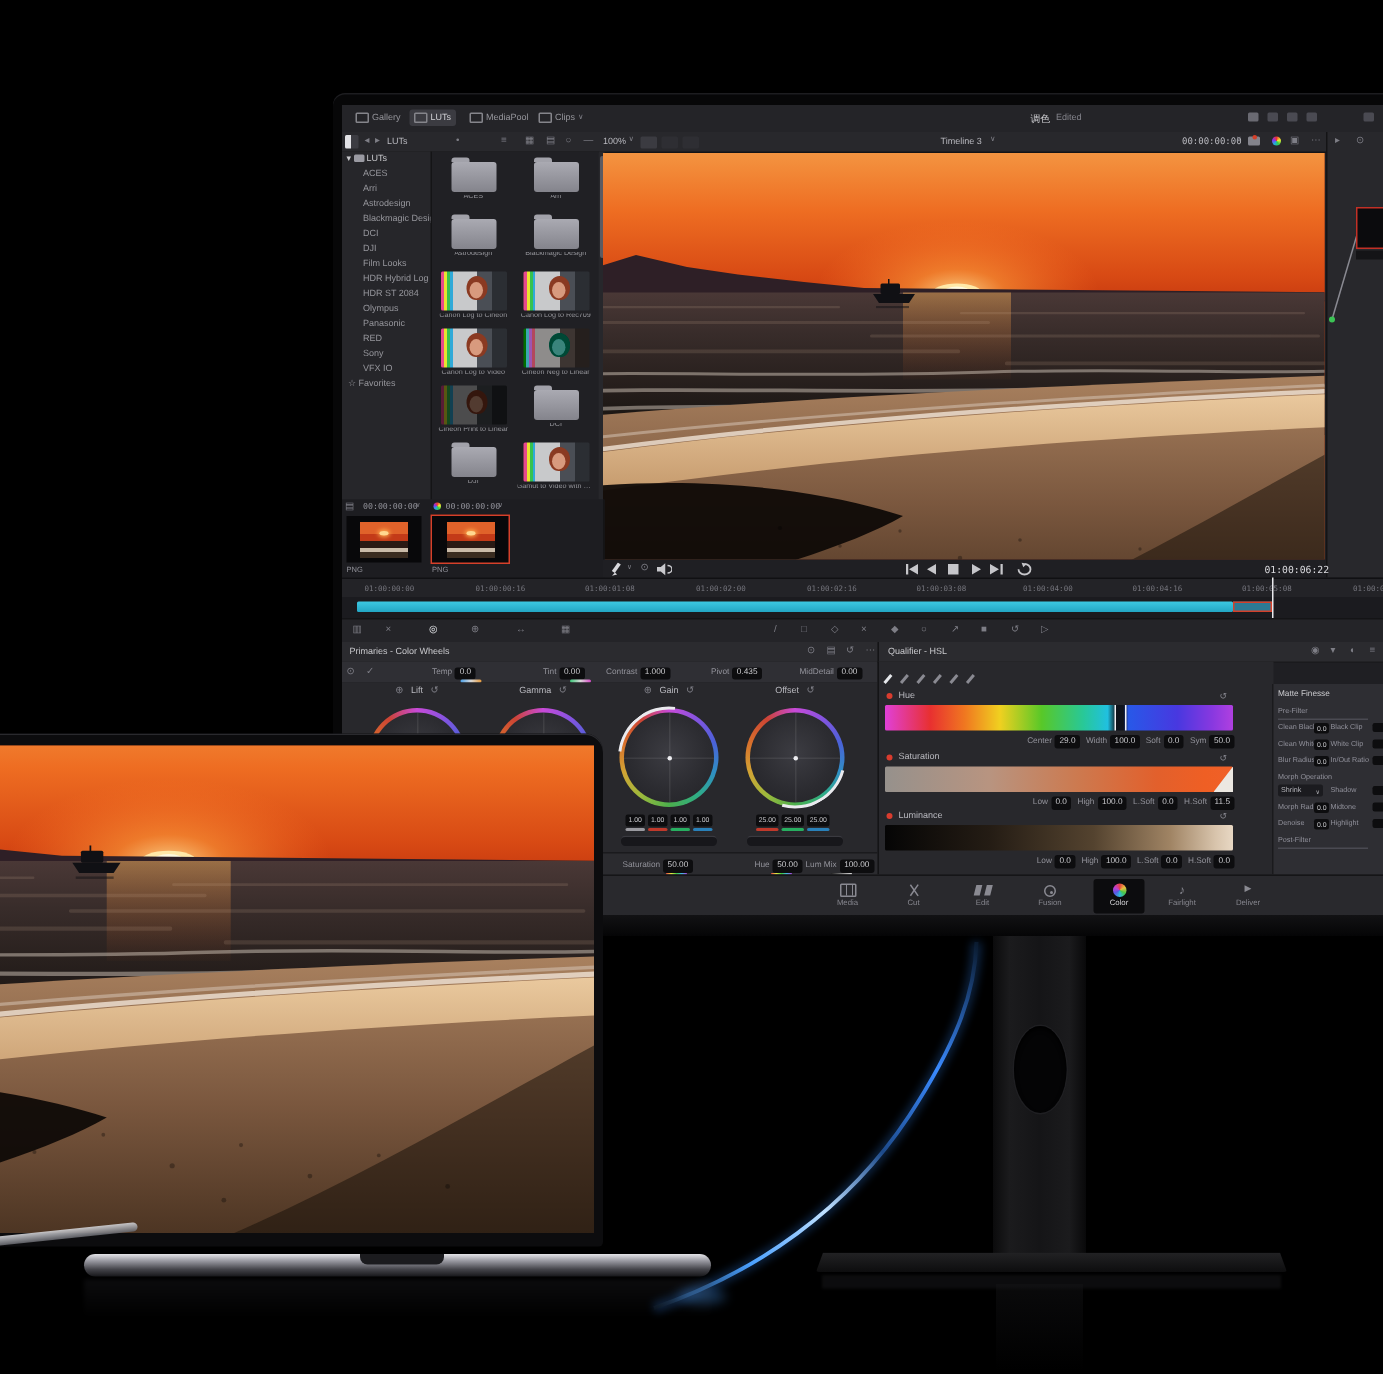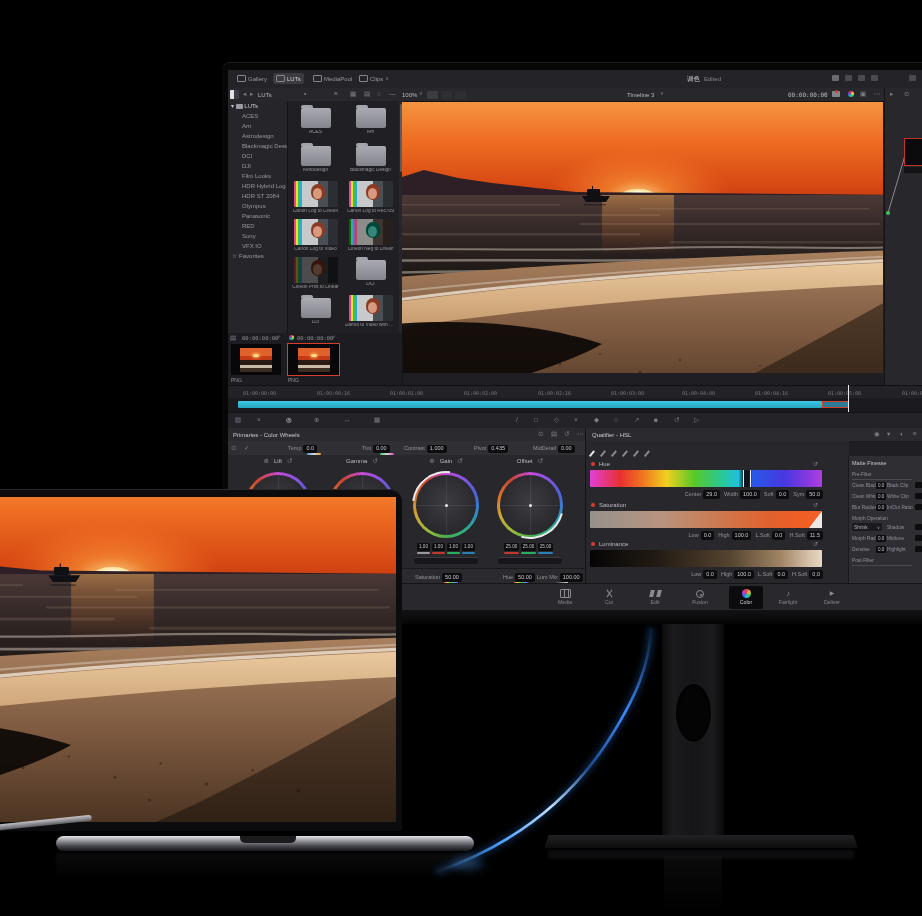--- a/index.html
+++ b/index.html
@@ -397,20 +397,42 @@
         <div class="cthumbwrap" style="left:3px;top:11px;width:50px;height:31px">
             <div class="cthumb"></div>
           </div>
         <div class="cthumbwrap" style="left:59px;top:10px;width:53px;height:33px;border:1px solid #d5402a;box-sizing:border-box">
             <div class="cthumb"></div>
           </div>
         <span class="r lbl" style="left:3px;top:45px;font-size:5px">PNG</span>
         <span class="r lbl" style="left:60px;top:45px;font-size:5px">PNG</span>
       </div>
 
+      <div class="r vbottom">
+        <svg class="r" style="left:5px;top:2px;width:8px;height:9px">
+            <rect x="3" y="0" width="2.4" height="7" fill="#d8d8dc" transform="rotate(35 4 3)"></rect>
+            <path d="M1,8.8 L3,6.6 L4.4,8 Z" fill="#d8d8dc"></path>
+          </svg>
+        <span class="r dimico" style="left:16px;top:3px;font-size:4.5px">∨</span>
+        <span class="r dimico" style="left:25px;top:2.5px">⊙</span>
+        <svg class="r" style="left:36px;top:2px;width:10px;height:9px">
+            <path d="M0,3 h2.5 L5.5,0.5 V8.5 L2.5,6 H0 Z" fill="#c8c8cc"></path>
+            <path d="M7,2 a3,2.5 0 0 1 0,5" stroke="#c8c8cc" fill="none" stroke-width="1"></path>
+          </svg>
+        <svg class="r" style="left:200px;top:2px;width:86px;height:9px" fill="#c6c6ca">
+          <path d="M2,1 h1.5 v7 h-1.5 z M10,1 L4,4.5 L10,8 Z"></path>
+          <path d="M22,1 L16,4.5 L22,8 Z"></path>
+          <rect x="30" y="1" width="7" height="7"></rect>
+          <path d="M46,1 L52,4.5 L46,8 Z"></path>
+          <path d="M58,1 L64,4.5 L58,8 Z M65,1 h1.5 v7 h-1.5 Z"></path>
+          <path d="M77,4.5 a4,3.5 0 1 0 4,-3.5" fill="none" stroke="#c6c6ca" stroke-width="1.2"></path>
+          <path d="M79,0 l3.4,1 l-2.2,2.2 Z"></path>
+        </svg>
+        <span class="r tc" style="left:441px;top:2.5px;color:#dcdce0;font-size:6.5px">01:00:06:22</span>
+      </div>
 
       <div class="r ruler">
         <span class="tick tc" style="left:15px">01:00:00:00</span>
         <span class="tick tc" style="left:89px">01:00:00:16</span>
         <span class="tick tc" style="left:162px">01:00:01:08</span>
         <span class="tick tc" style="left:236px">01:00:02:00</span>
         <span class="tick tc" style="left:310px">01:00:02:16</span>
         <span class="tick tc" style="left:383px">01:00:03:08</span>
         <span class="tick tc" style="left:454px">01:00:04:00</span>
         <span class="tick tc" style="left:527px">01:00:04:16</span>

